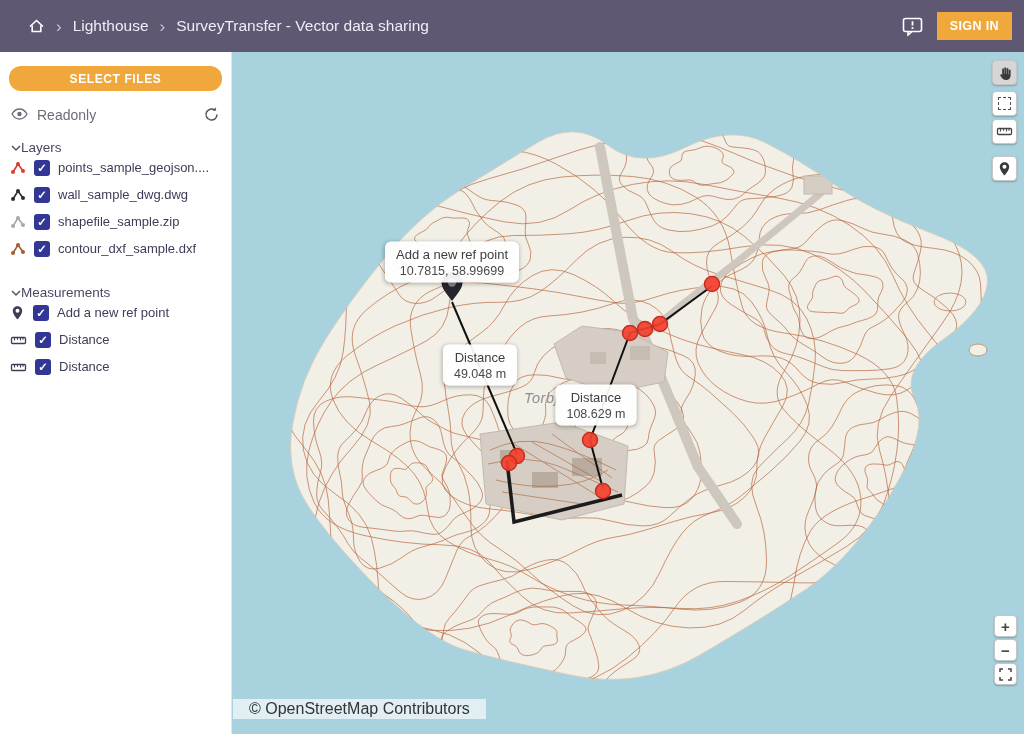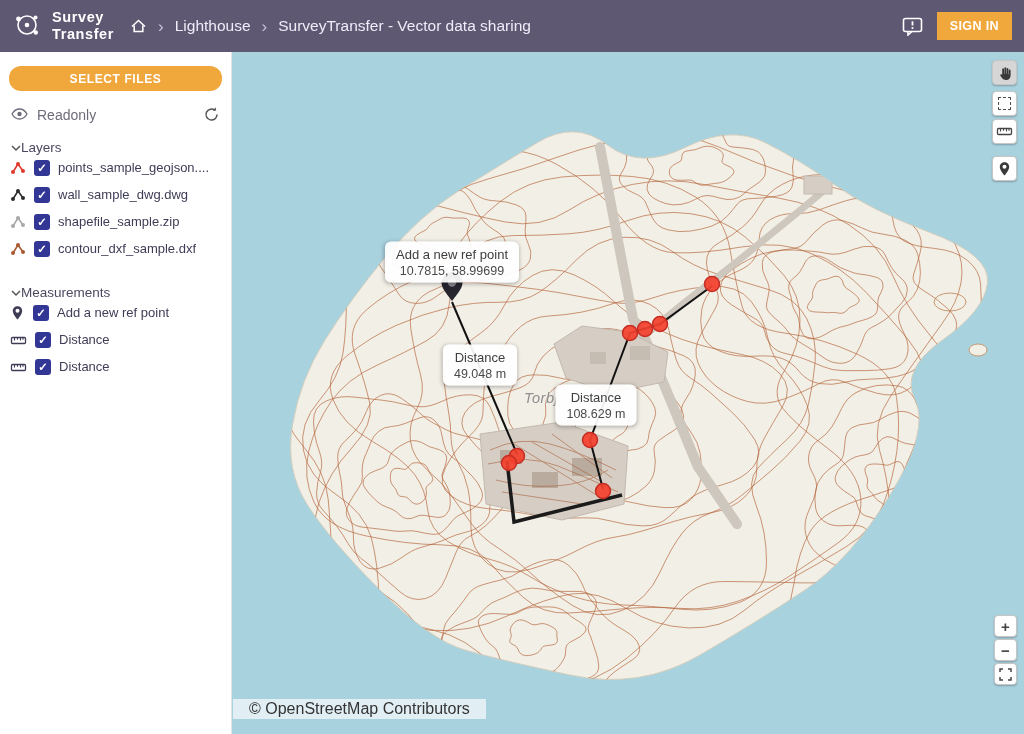--- a/index.html
+++ b/index.html
@@ -70,35 +70,20 @@
     flex-direction:column;gap:2px;z-index:4}
   .zoom-btn{width:23px;height:22px;background:#fff;border:1px solid #c6c6c6;
     border-radius:4px;display:flex;align-items:center;justify-content:center;
     font-size:15px;font-weight:700;color:#444;cursor:pointer;
     box-shadow:0 1px 2px rgba(0,0,0,.25);font-family:inherit}
 </style>
 </head>
 <body>
 
 <div class="header">
-  <div class="logo">
-    <span>
-      <svg width="34" height="30" viewBox="0 0 34 30">
-        <circle cx="15" cy="16" r="9" fill="none" stroke="#fff" stroke-width="1.6"></circle>
-        <circle cx="15" cy="16" r="2.3" fill="#fff"></circle>
-        <circle cx="6.5" cy="10" r="2.4" fill="#fff"></circle>
-        <circle cx="23.5" cy="8.5" r="2" fill="#fff"></circle>
-        <circle cx="23.8" cy="23.5" r="2.2" fill="#fff"></circle>
-      </svg>
-    </span>
-    <span class="logo-text">
-      <span>Survey</span><br>
-      <span>Transfer</span>
-    </span>
-  </div>
   <div class="crumbs">
     <span class="icon-btn">
       <svg width="17" height="16" viewBox="0 0 17 16">
         <path d="M2 8.5L8.5 2.5L15 8.5" fill="none" stroke="#fff" stroke-width="1.6"></path>
         <path d="M4.2 7.5V13.5H12.8V7.5" fill="none" stroke="#fff" stroke-width="1.6"></path>
       </svg>
     </span>
     <span class="crumb-sep">›</span>
     <span class="crumb">Lighthouse</span>
     <span class="crumb-sep">›</span>

